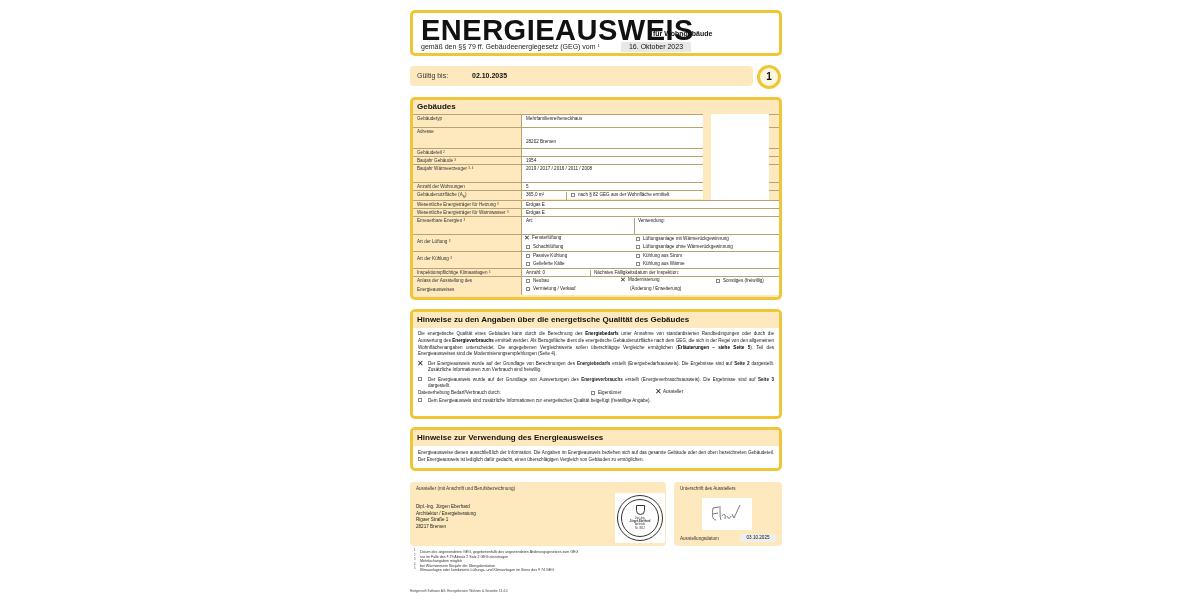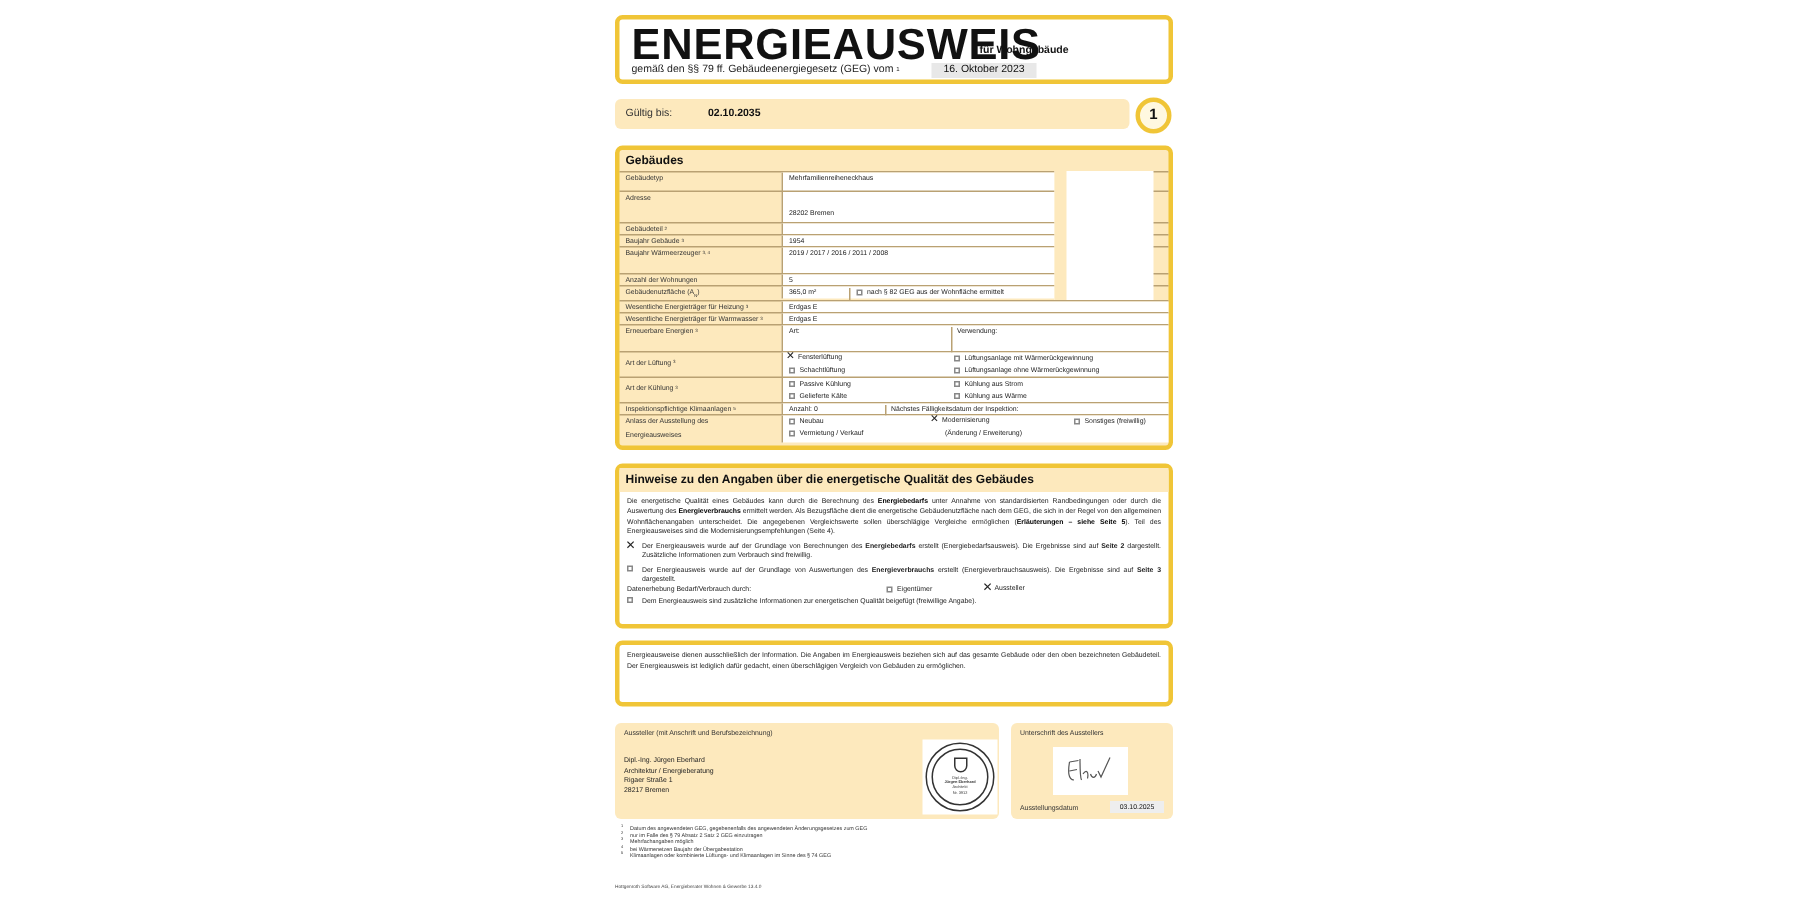--- a/index.html
+++ b/index.html
@@ -215,20 +215,21 @@
       <span style="position:absolute;left:178px;top:1px;"><span class="cb"></span><span>Eigentümer</span></span>
       <span style="position:absolute;left:242px;top:0;"><span class="cbx" style="font-size:8px;">✕</span><span>Aussteller</span></span>
     </div>
     <div class="chk-line">
       <span class="mark cb"></span>
       <span class="txt">Dem Energieausweis sind zusätzliche Informationen zur energetischen Qualität beigefügt (freiwillige Angabe).</span>
     </div>
   </div>
 
   <div class="section sec-hinweise2">
+    <div class="section-head">Hinweise zur Verwendung des Energieausweises</div>
     <div class="para" style="padding-top:4px;">Energieausweise dienen ausschließlich der Information. Die Angaben im Energieausweis beziehen sich auf das gesamte Gebäude oder den oben bezeichneten Gebäudeteil. Der Energieausweis ist lediglich dafür gedacht, einen überschlägigen Vergleich von Gebäuden zu ermöglichen.</div>
   </div>
 
   <div class="issuer-box">
     <div class="issuer-head">Aussteller (mit Anschrift und Berufsbezeichnung)</div>
     <div class="issuer-lines">
       <div>Dipl.-Ing. Jürgen Eberhard</div>
       <div>Architektur / Energieberatung</div>
       <div>Rigaer Straße  1</div>
       <div>28217 Bremen</div>

